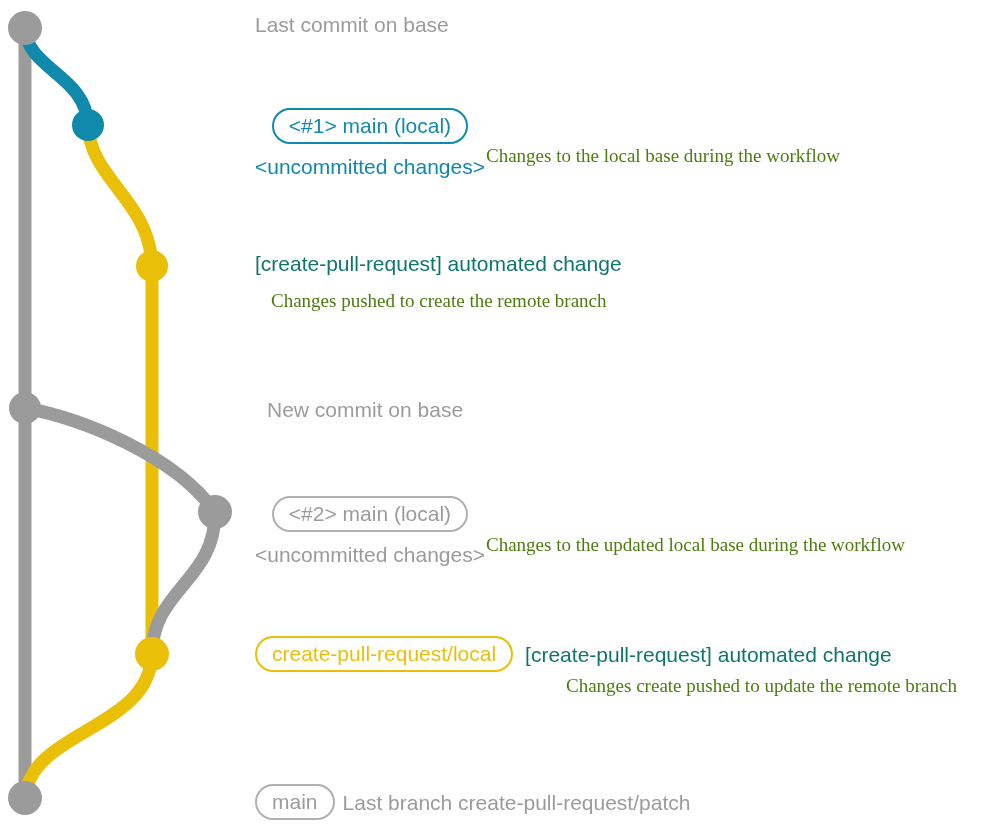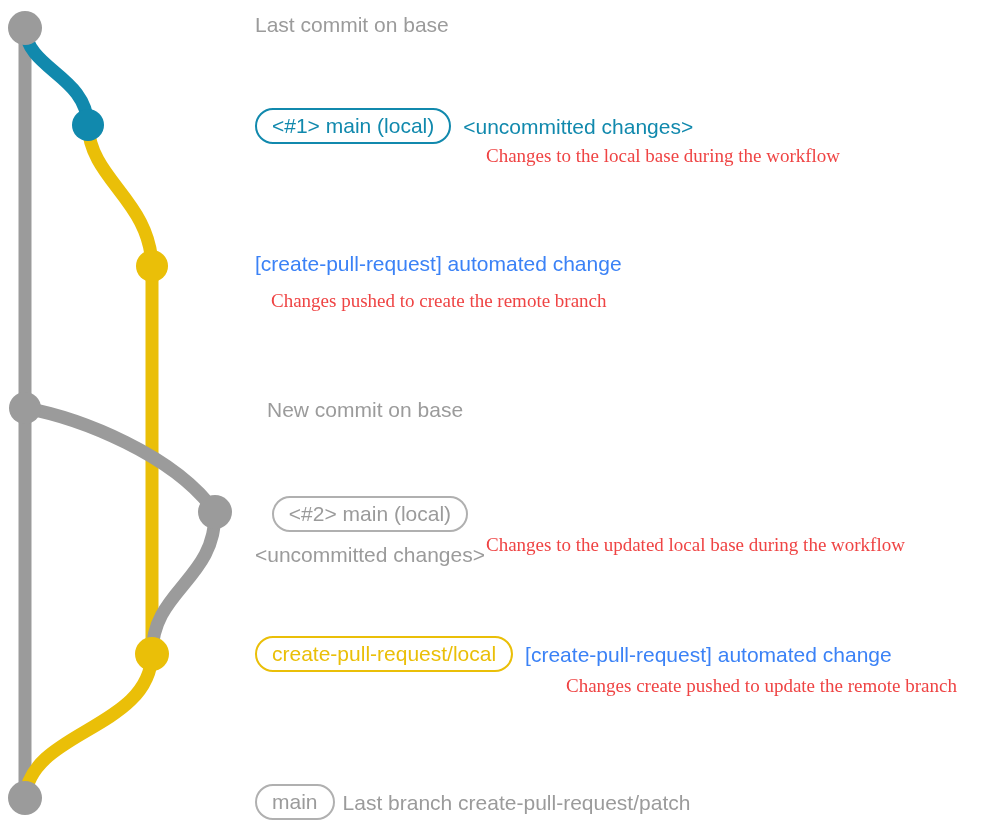--- a/index.html
+++ b/index.html
@@ -43,35 +43,35 @@
   .pill.blue  { border-color: #1189ad; color: #1189ad; }
   .pill.yellow{ border-color: #eabf08; color: #eabf08; }
   .pill.gray  { border-color: #b0b0b0; color: #9b9b9b; }
 
   .subject {
     font-size: 21px;
     line-height: 1;
     font-family: "Liberation Sans", sans-serif;
   }
   .subject.blue   { color: #1189ad; }
-  .subject.yellow { color: #3b82f6; }
+  .subject.yellow { color: #0f766e; }
   .subject.gray   { color: #9b9b9b; }
 
   .note {
     position: absolute;
     font-family: "Liberation Serif", serif;
     font-size: 19px;
     line-height: 1;
-    color: #ef4444;
+    color: #4d7c0f;
     white-space: nowrap;
   }
 
   
   #row-last-commit   { left: 255px; top: 14px; }
-  #row-commit-1      { left: 255px; top: 108px; }
+  #row-commit-1      { left: 255px; top: 108px; flex-direction: column; }
   #note-1            { left: 486px; top: 146px; }
   #row-commit-2      { left: 255px; top: 253px; }
   #note-2            { left: 271px; top: 291px; font-family: Liberation Serif, serif; }
   #row-new-commit    { left: 267px; top: 399px; }
   #row-commit-3      { left: 255px; top: 496px; flex-direction: column; }
   #note-3            { left: 486px; top: 535px; }
   #row-commit-4      { left: 255px; top: 636px; }
   #note-4            { left: 566px; top: 676px; }
   #row-commit-5      { left: 255px; top: 784px; gap: 8px; }
 </style>

